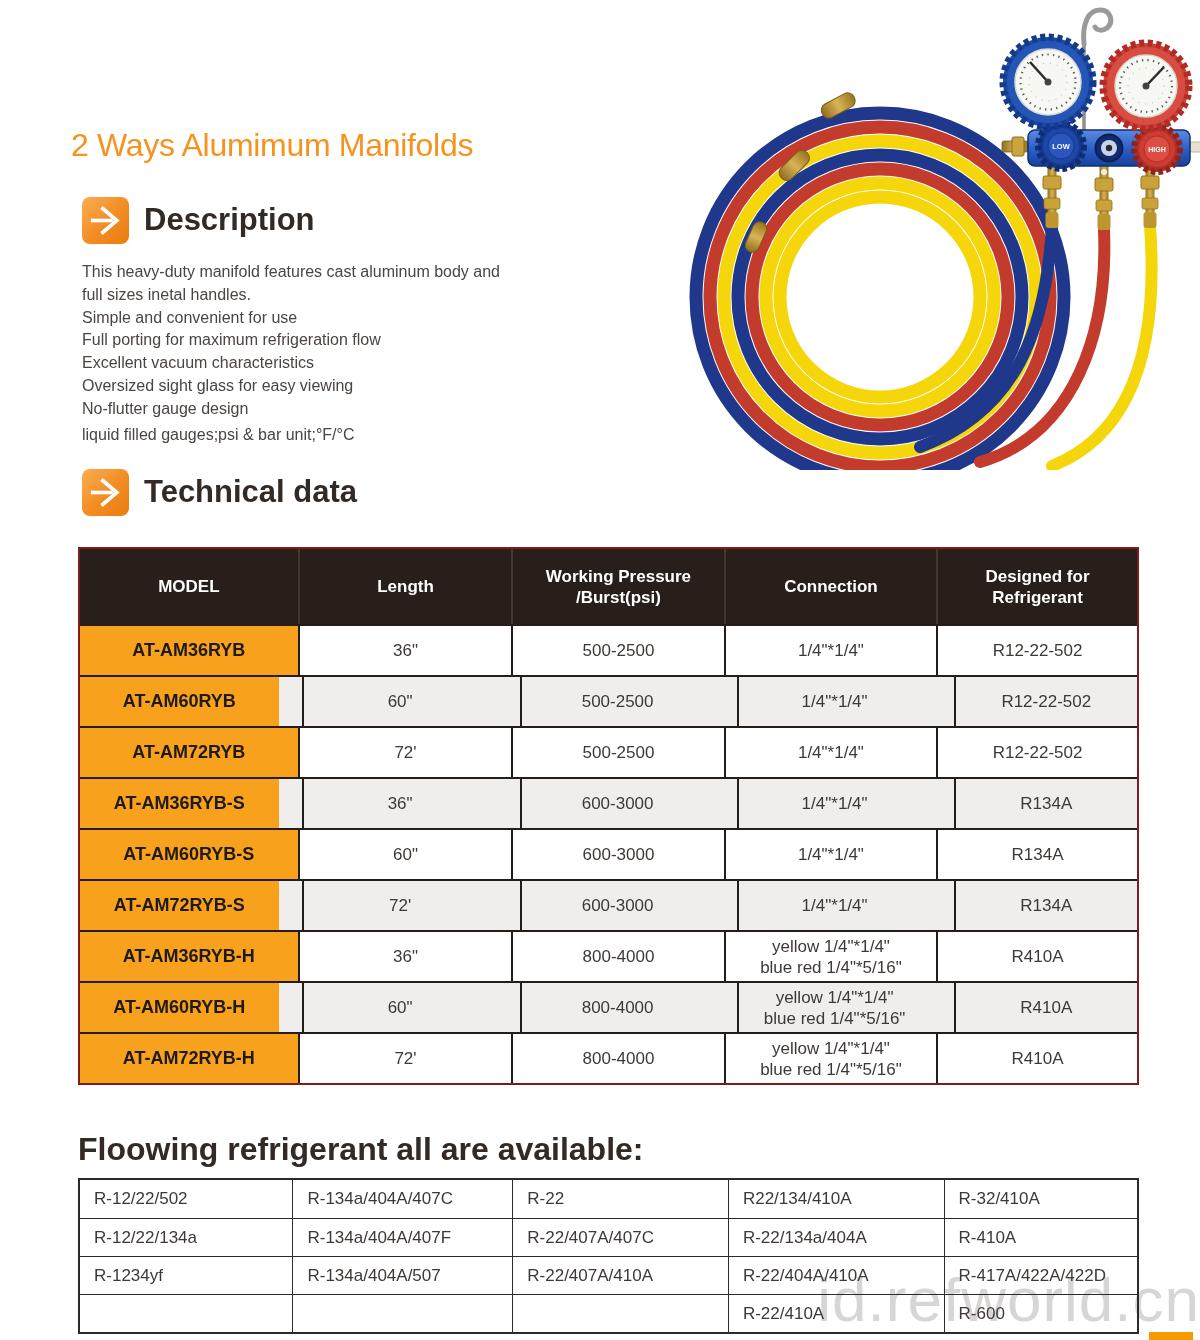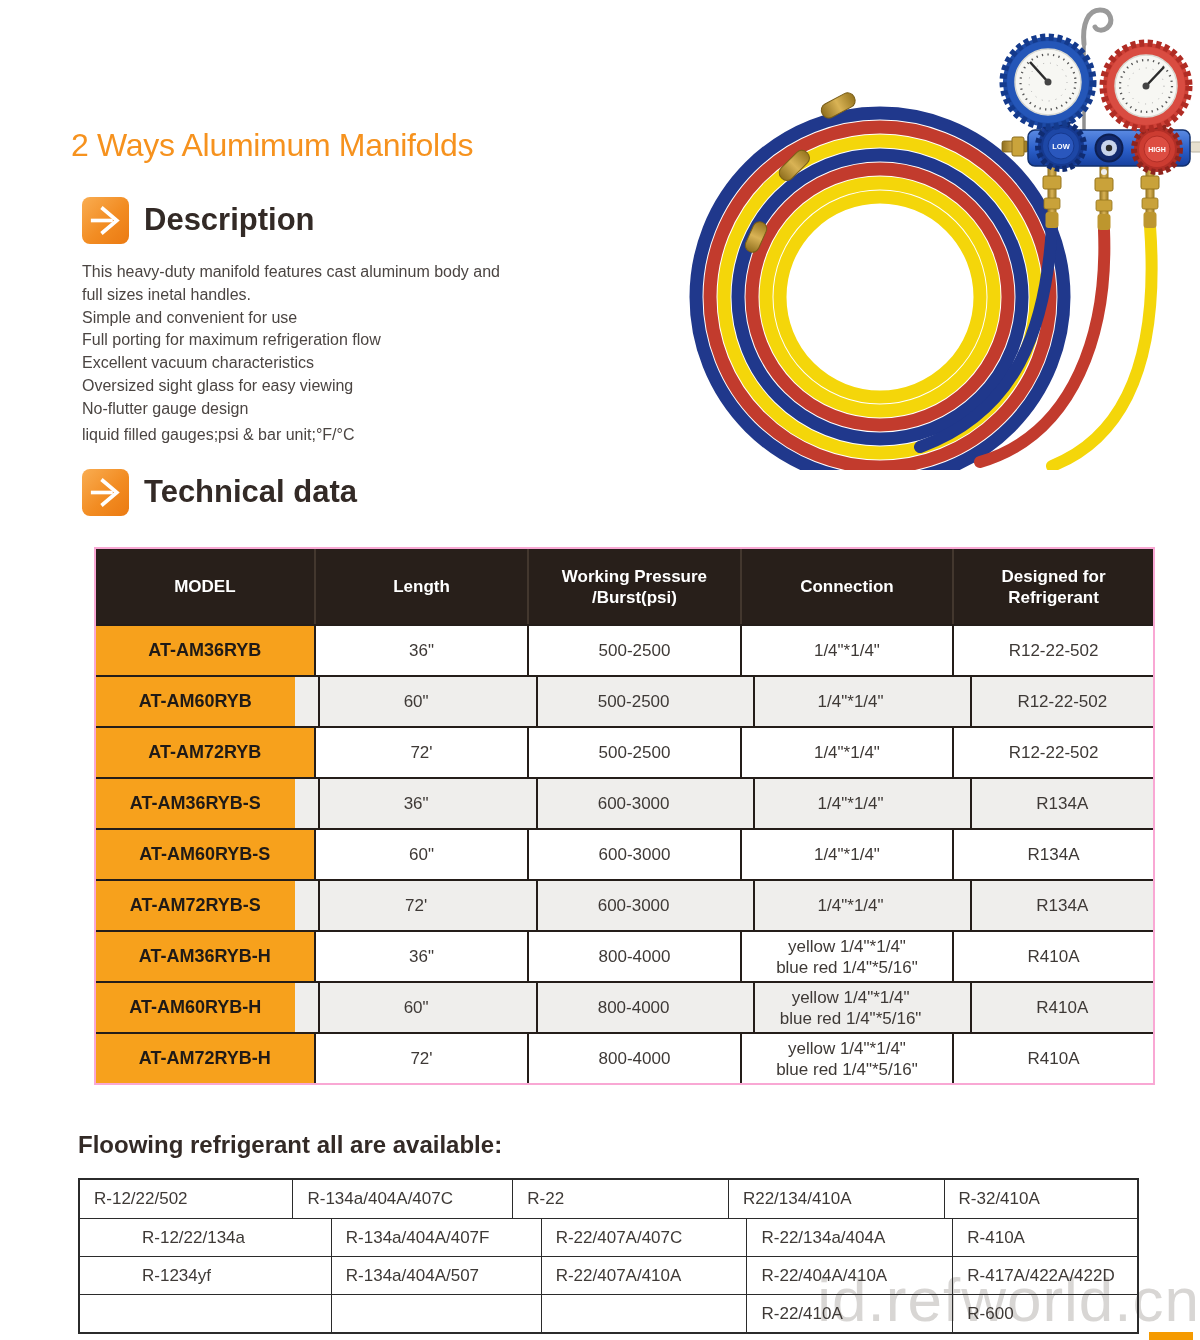--- a/index.html
+++ b/index.html
@@ -9,38 +9,38 @@
   .page-title{position:absolute;left:71px;top:127px;font-size:32px;letter-spacing:-0.3px;color:#f6921e;}
 
   .sec-icon{position:absolute;width:47px;height:47px;border-radius:8px;
             background:linear-gradient(135deg,#f9ad52 0%,#f28c22 55%,#eb7a12 100%);}
   .sec-icon svg{position:absolute;left:4px;top:4px;}
   .sec-head{position:absolute;font-size:31px;font-weight:bold;color:#332a26;}
 
   .desc-text{position:absolute;left:82px;top:261px;font-size:16px;line-height:22.8px;color:#4b4542;}
 
   
-  .ttable{position:absolute;left:94px;top:547px;width:1057px;border:2px solid #f9a8d4;z-index:2;background:transparent;}
+  .ttable{position:absolute;left:78px;top:547px;width:1057px;border:2px solid #7f1d1d;z-index:2;background:transparent;}
   .trow{display:flex;box-sizing:border-box;}
   .trow.thead{height:75px;background:#281f1a;}
   .trow.body{height:51px;border-top:2px solid #241d19;background:#fff;}
   .trow.body.alt{background:#efeeec;gap:23px;}
   .tcell{box-sizing:border-box;display:flex;flex-direction:column;justify-content:center;align-items:center;
          text-align:center;border-left:2px solid #241d19;font-size:17px;line-height:21px;color:#3e3936;}
   .tcell:first-child{border-left:none;}
   .thead .tcell{color:#ffffff;font-weight:bold;border-left-color:#43372e;}
   .tcell.c0{width:20.6%;}.tcell.c1{width:20.2%;}.tcell.c2{width:20.1%;}
   .tcell.c3{width:20.1%;}.tcell.c4{width:19.0%;}
   .tcell.model{background:#f7a11c;font-weight:bold;color:#1f1a17;font-size:18px;}
 
   
-  .avail-head{position:absolute;left:78px;top:1131px;font-size:24px;font-weight:bold;color:#332a26;}
+  .avail-head{position:absolute;left:78px;top:1131px;font-size:32px;font-weight:bold;color:#332a26;}
   .btable{position:absolute;left:78px;top:1178px;width:1057px;border:2px solid #2b2b2b;z-index:2;background:transparent;}
   .brow{display:flex;height:38px;box-sizing:border-box;}
-  .brow + .brow{border-top:1.5px solid #2b2b2b;padding-left:48px;}
+  .brow + .brow{border-top:1.5px solid #2b2b2b;}
   .bcell{box-sizing:border-box;display:flex;align-items:center;border-left:1.5px solid #2b2b2b;
          padding-left:14px;font-size:17px;color:#3e3936;}
   .bcell:first-child{border-left:none;}
   .bcell.b0{width:20.1%;}.bcell.b1{width:20.8%;}.bcell.b2{width:20.4%;}
   .bcell.b3{width:20.4%;}.bcell.b4{width:18.3%;}
 
   .watermark{position:absolute;right:0px;bottom:5px;font-size:62px;letter-spacing:1px;color:#d8d6d4;z-index:1;}
   .corner-chip{position:absolute;left:1149px;top:1332px;width:44px;height:8px;background:#f59a00;z-index:3;}
 
   .product{position:absolute;left:680px;top:0px;width:520px;height:470px;}

